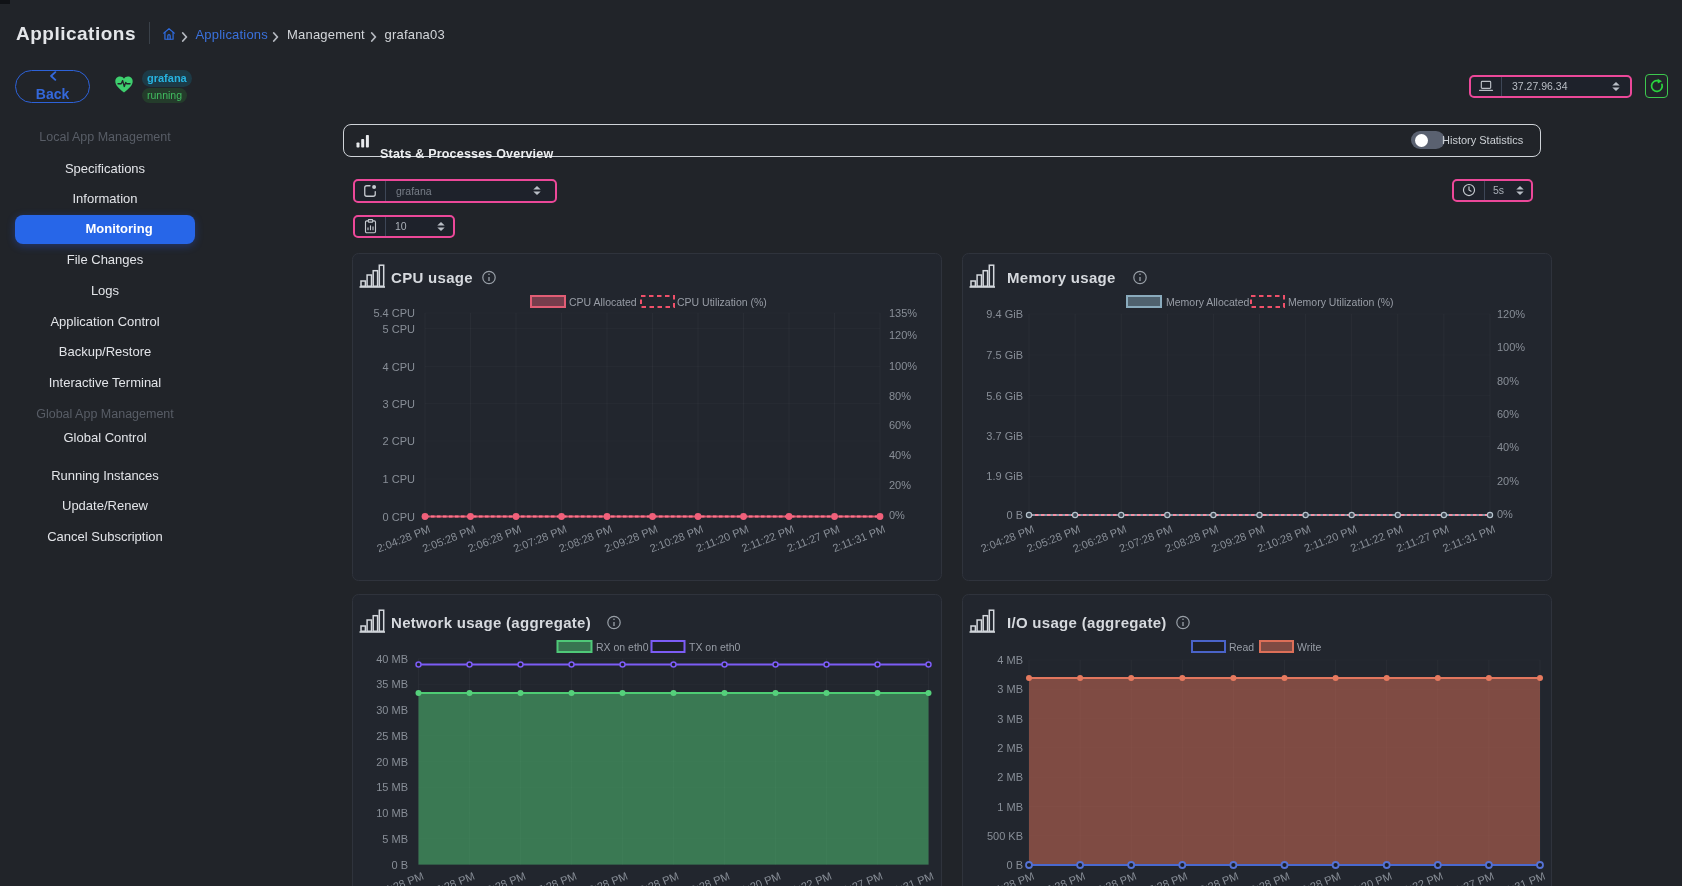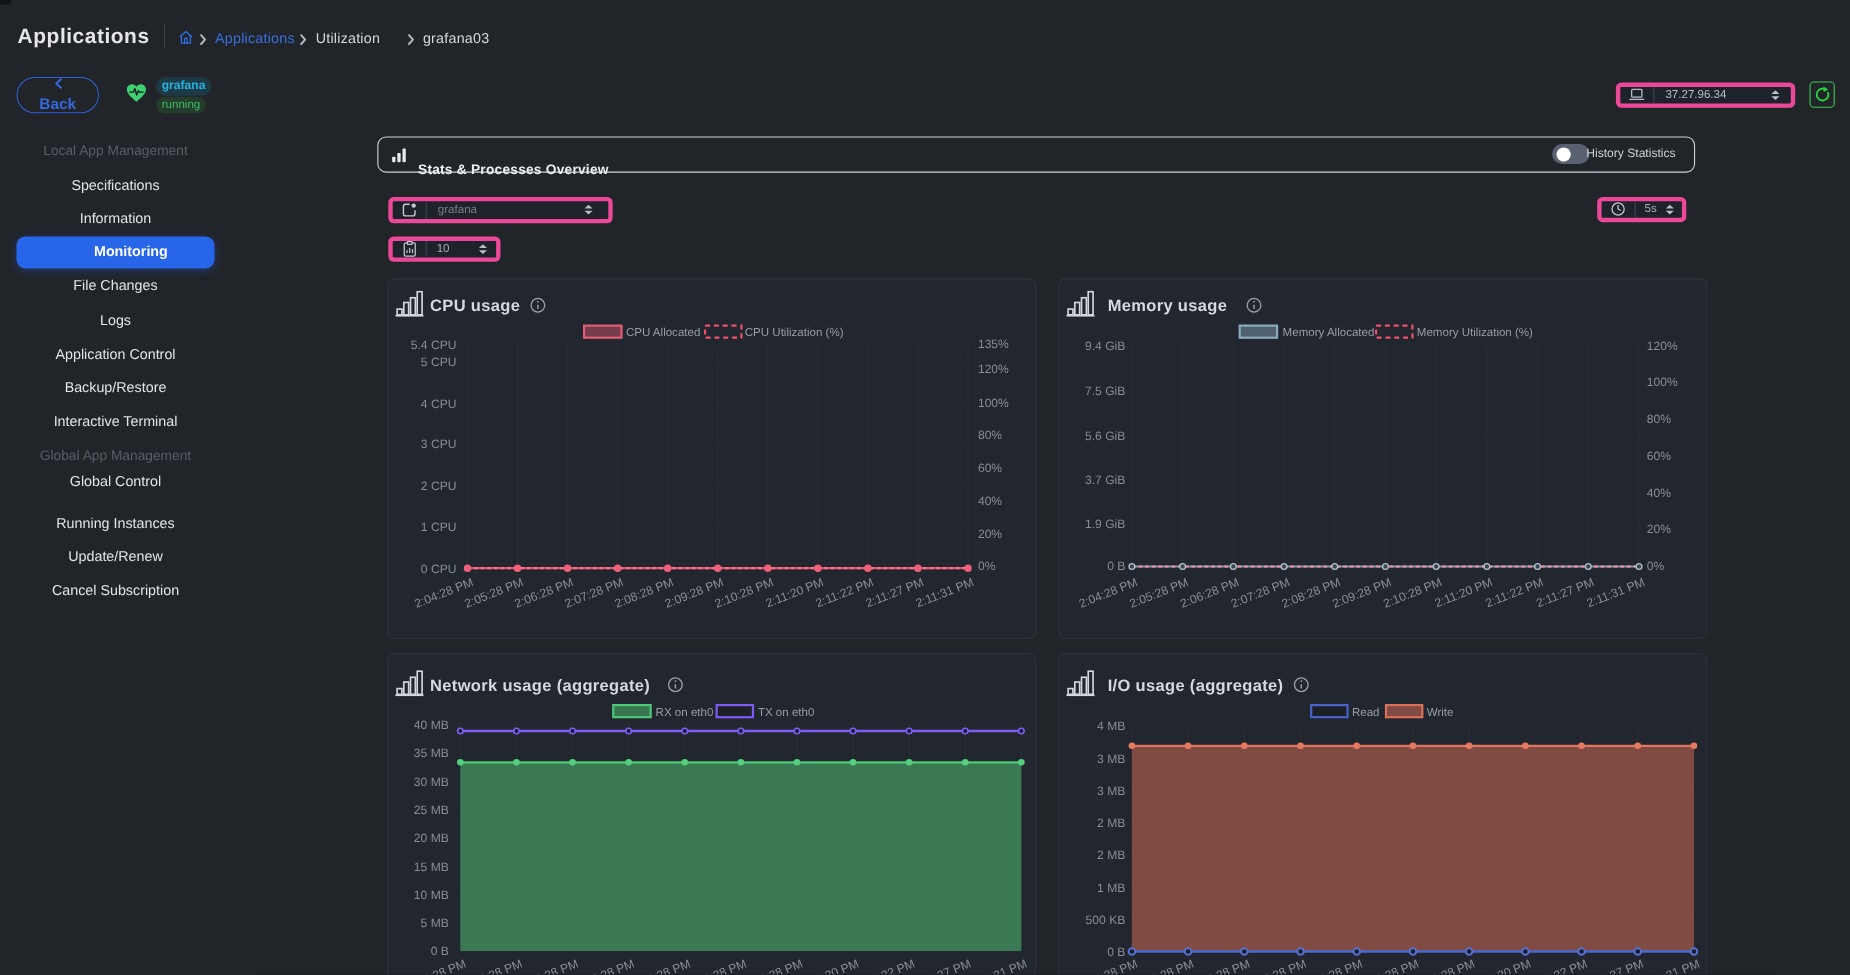--- a/index.html
+++ b/index.html
@@ -11,21 +11,21 @@
 .h1 { left:16px; top:23px; font-size:19px; font-weight:bold; color:#e4e6e9; letter-spacing:0.5px; }
 .hdiv { left:149px; top:22px; width:1px; height:22px; background:#3a4149; }
 .crumb { top:26.5px; font-size:13px; color:#d3d6da; letter-spacing:0.2px; }
 .crumb.link { color:#3a71dd; }
 .back { left:15px; top:70px; width:75px; height:33px; border:1.5px solid #2d62d9; border-radius:17px;
   color:#3468db; font-size:14px; font-weight:bold; display:flex; align-items:center; justify-content:center; gap:5px;flex-direction:column; }
 .badge1 { left:142px; top:69.5px; height:17px; padding:0 5px; background:#1d3a46; border-radius:9px;
   color:#27b3e0; font-size:11px; font-weight:bold; line-height:17px; }
 .badge2 { left:142px; top:87.5px; height:15.5px; padding:0 5px; background:#243c2b; border-radius:8px;
   color:#41bd60; font-size:10.5px; line-height:15px; }
-.selbox { background:#1e222b; border:4px solid #ec4899; border-radius:5px; display:flex; align-items:center; }
+.selbox { background:#1e222b; border:2px solid #ec4899; border-radius:5px; display:flex; align-items:center; }
 .selsep { width:1px; height:100%; background:#3d4657; }
 .seltext { font-size:10.5px; color:#b9bdc4; }
 .refresh { left:1645px; top:74px; width:23px; height:23.5px; border:1.5px solid #3dc84e; border-radius:4px;
   display:flex; align-items:center; justify-content:center; }
 .statsbox { left:343px; top:124px; width:1198px; height:33px; border:1px solid #cfd3d8; border-radius:8px;
   display:flex; align-items:center; }
 .statstitle { font-size:12.5px; font-weight:bold; color:#eceef0; letter-spacing:0.2px; }
 .toggletrack { left:1411px; top:131px; width:34px; height:18px; border-radius:9px; background:#5a6170; }
 .toggleknob { left:1414.5px; top:133.5px; width:13px; height:13px; border-radius:50%; background:#fff; }
 .togglelabel { left:1442px; top:134px; font-size:11px; color:#ccd0d5; }
@@ -344,21 +344,21 @@
         <path d="M5 9v12h14V9"></path>
         <path d="M10 21v-6a2 2 0 0 1 4 0v6"></path>
       </svg></div>
   <div class="abs" style="left:181px;top:28px;"><svg width="7" height="10" viewBox="0 0 7 10" fill="none" stroke="#b4b8bf" stroke-width="1.8" stroke-linecap="round" stroke-linejoin="round">
         <path d="M1.8 1l3.6 4-3.6 4"></path>
       </svg></div>
   <div class="abs crumb link" style="left:195.5px;">Applications</div>
   <div class="abs" style="left:272px;top:28px;"><svg width="7" height="10" viewBox="0 0 7 10" fill="none" stroke="#b4b8bf" stroke-width="1.8" stroke-linecap="round" stroke-linejoin="round">
         <path d="M1.8 1l3.6 4-3.6 4"></path>
       </svg></div>
-  <div class="abs crumb" style="left:287px;">Utilization</div>
+  <div class="abs crumb" style="left:287px;">Management</div>
   <div class="abs" style="left:370px;top:28px;"><svg width="7" height="10" viewBox="0 0 7 10" fill="none" stroke="#b4b8bf" stroke-width="1.8" stroke-linecap="round" stroke-linejoin="round">
         <path d="M1.8 1l3.6 4-3.6 4"></path>
       </svg></div>
   <div class="abs crumb" style="left:384.5px;">grafana03</div>
 
   <div class="abs back">
       <svg width="8" height="13" viewBox="0 0 8 13" fill="none" stroke="#3468db" stroke-width="2.4" stroke-linecap="round" stroke-linejoin="round">
         <path d="M7 1.5 1.5 6.5 7 11.5"></path>
       </svg>
       <span>Back</span>

